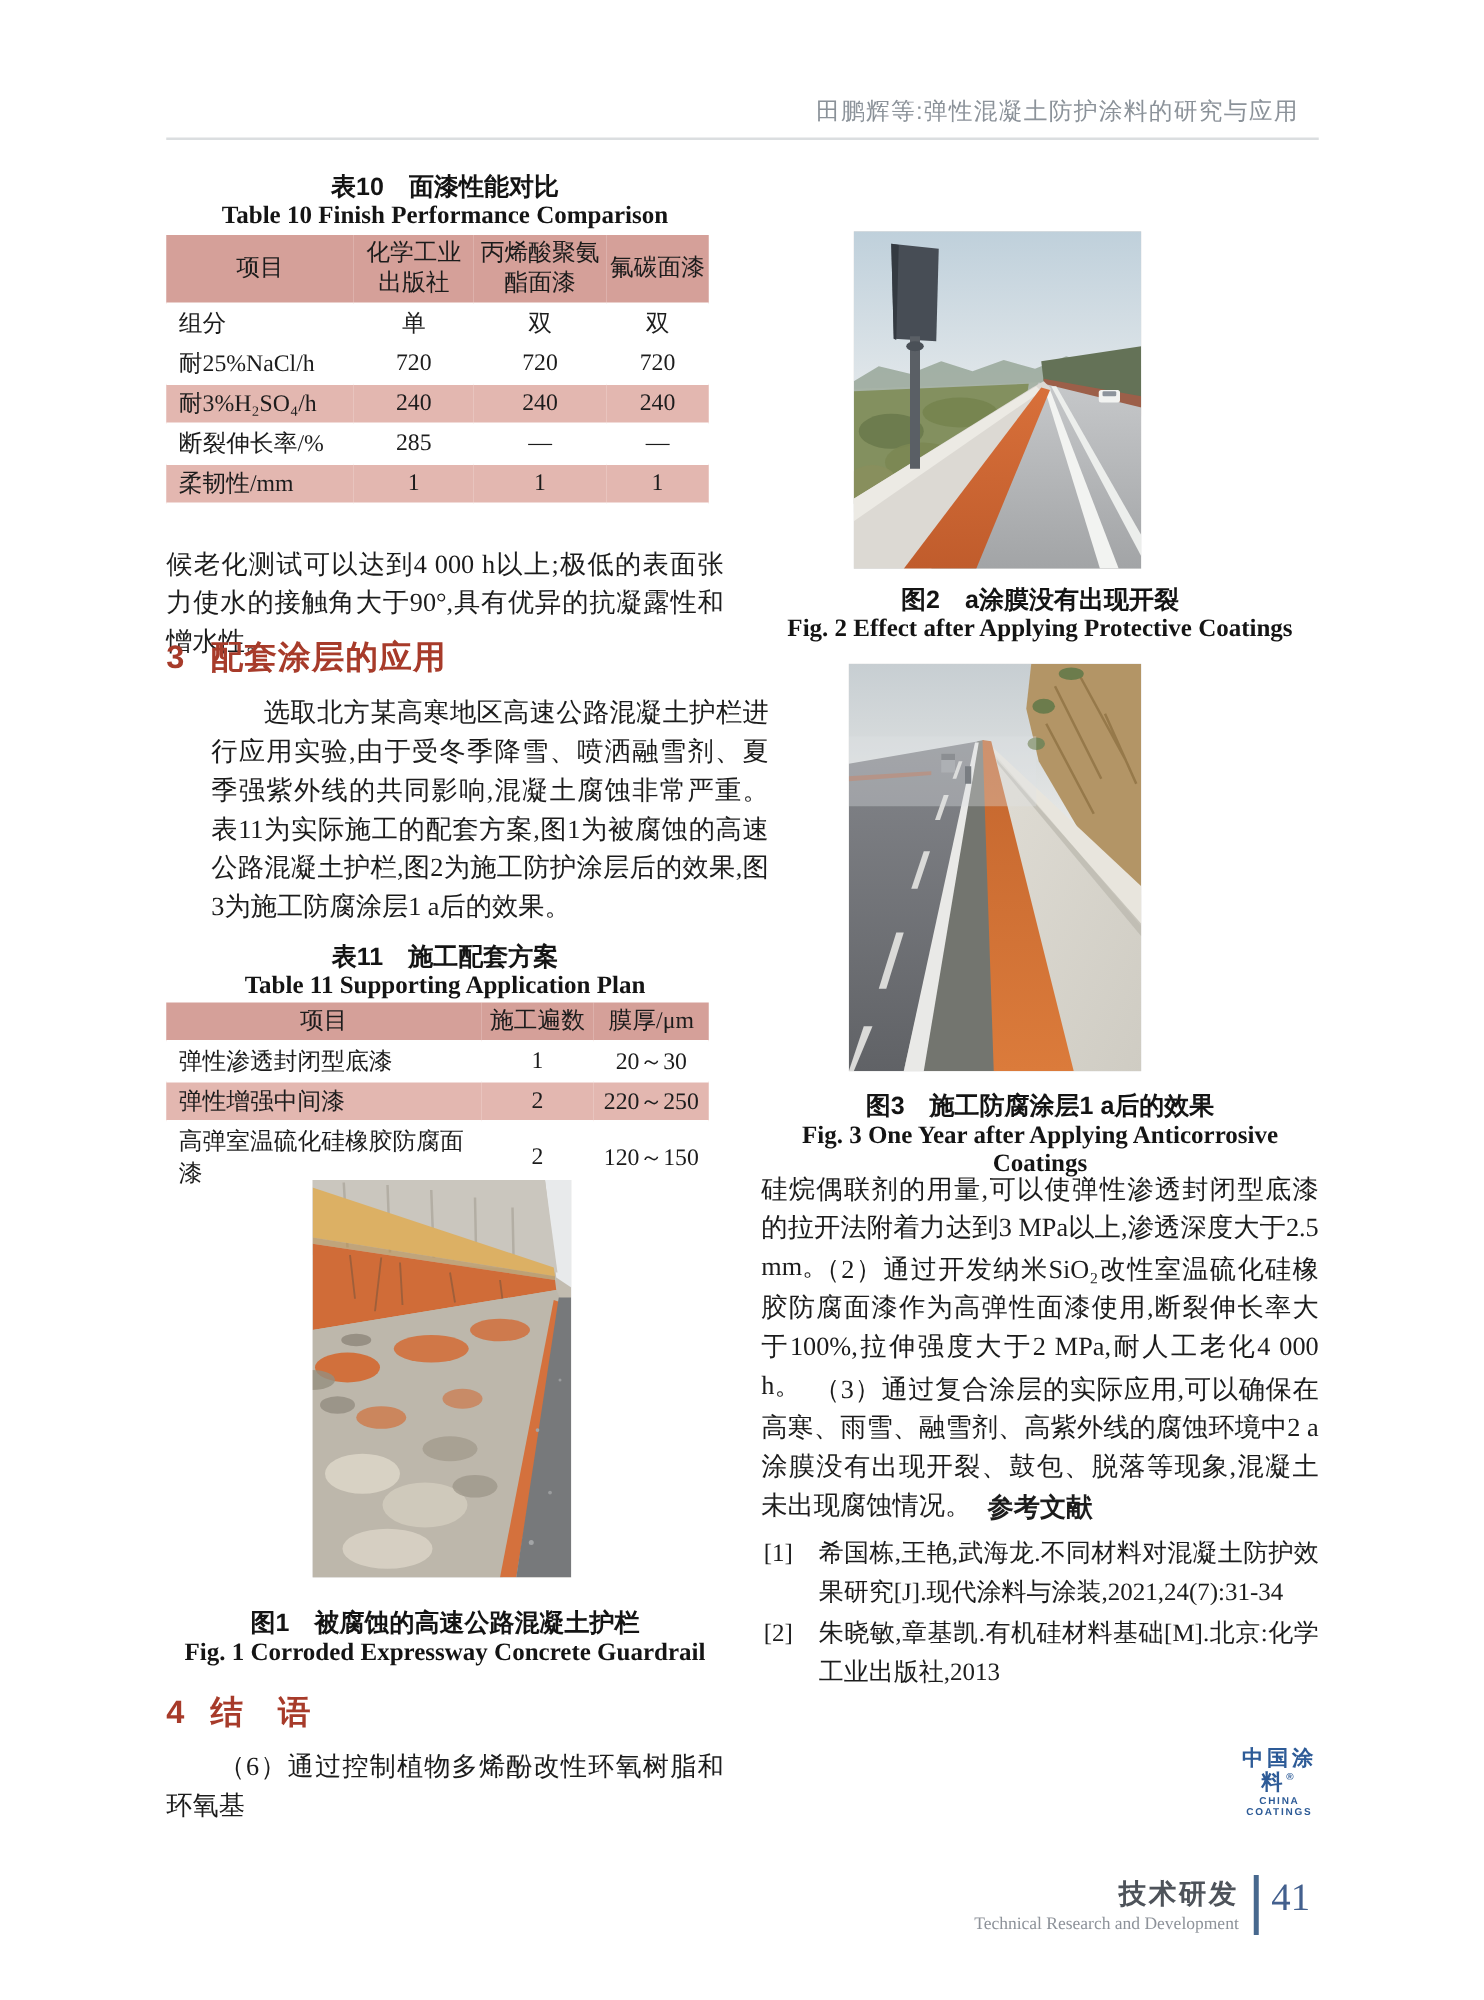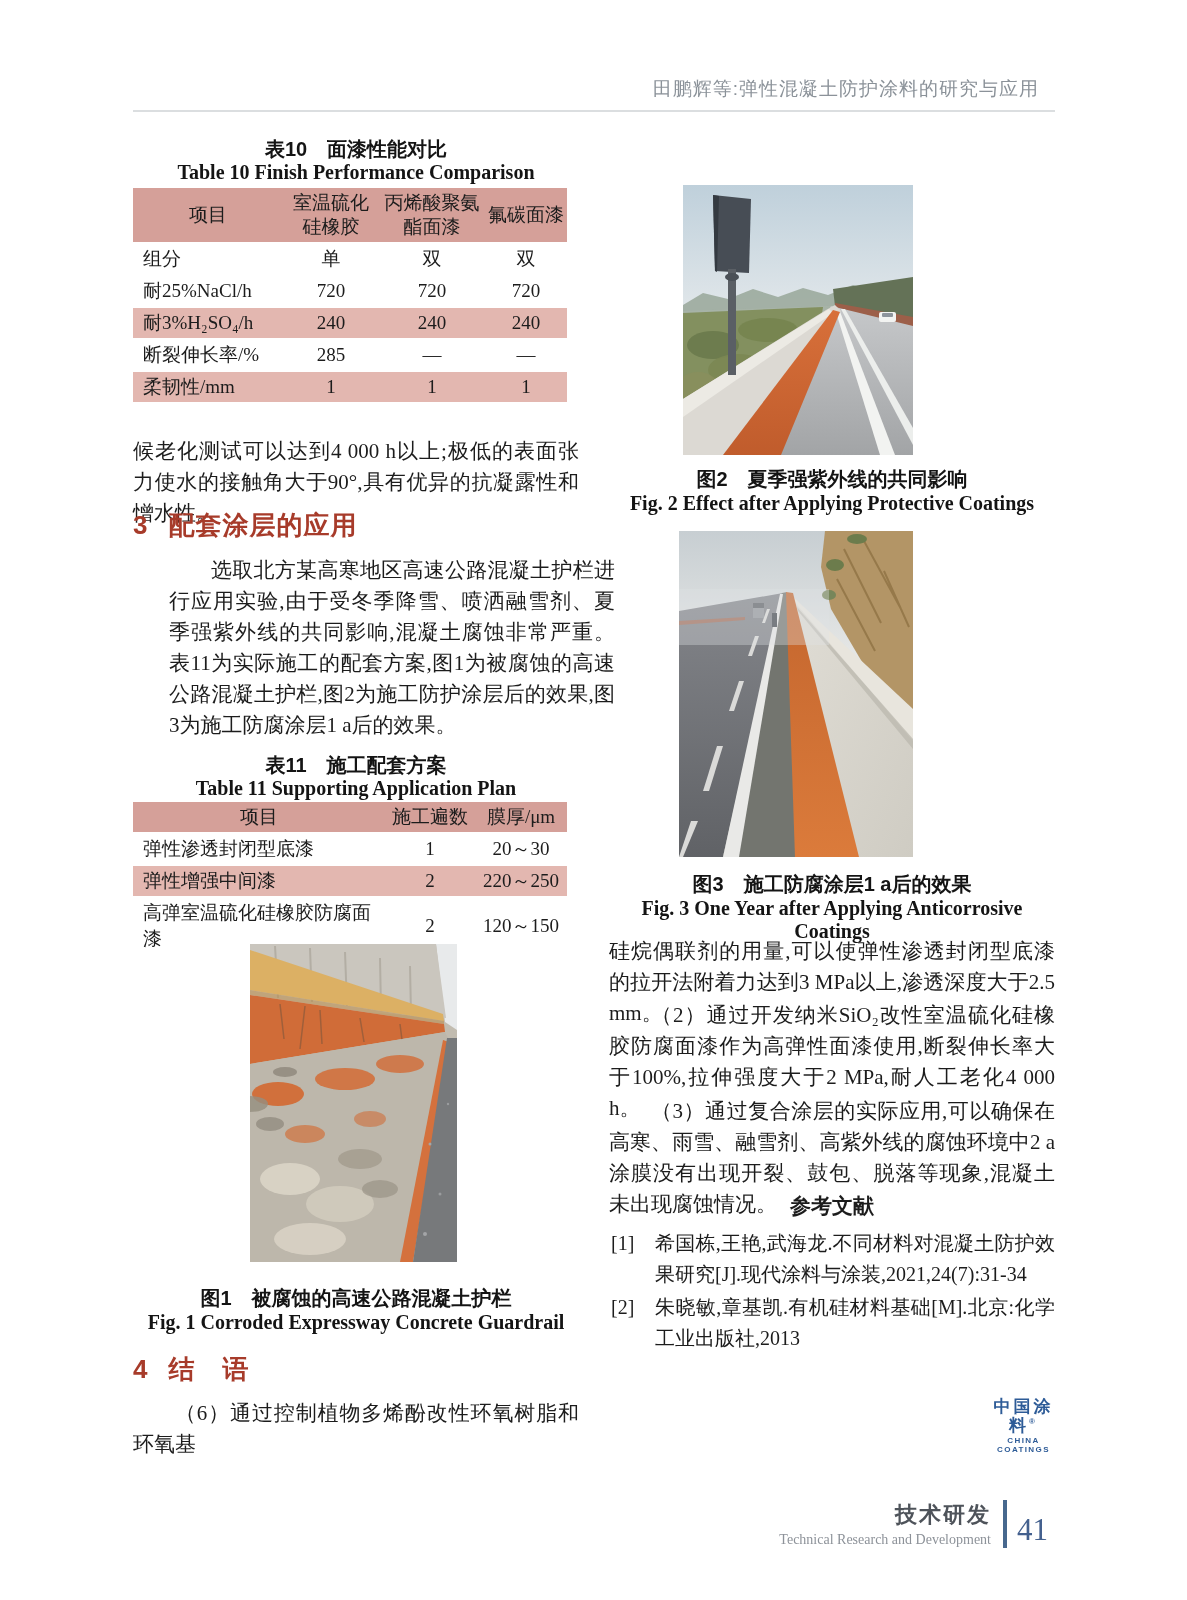--- a/index.html
+++ b/index.html
@@ -43,21 +43,21 @@
   .ref-item{position:absolute;width:446px;box-sizing:border-box;padding-left:46px;
         font-size:20px;line-height:31px;text-align:justify;}
   .ref-item .ref-num{position:absolute;left:2px;top:0;}
   
   .logo{position:absolute;top:1398px;left:383px;color:#2d5b97;text-align:center;
         font-family:"Liberation Sans","DejaVu Sans",sans-serif;line-height:1.1;}
   .logo-cn{font-size:17px;font-weight:bold;letter-spacing:3px;}
   .logo-reg{font-size:8px;vertical-align:super;}
   .logo-en{font-size:8px;font-weight:bold;letter-spacing:1.4px;margin-top:2px;}
   
-  .footer{position:absolute;top:1500px;right:139px;display:flex;align-items:flex-end;margin-left:48px;}
+  .footer{position:absolute;top:1500px;right:139px;display:flex;align-items:flex-start;margin-left:48px;}
   .footer-text{text-align:right;}
   .footer-cn{font-size:22px;font-weight:bold;color:#4e535a;letter-spacing:2px;
         font-family:"Liberation Sans","DejaVu Sans",sans-serif;}
   .footer-en{font-size:14px;color:#8d9299;margin-top:2px;}
   .footer-bar{width:4px;height:48px;background:#47688e;margin:0 10px 0 12px;}
   .footer-page{font-size:31px;color:#43608e;}
 </style>
 </head>
 <body>
 
@@ -74,21 +74,21 @@
     <table class="datatable t10">
       <colgroup>
           <col style="width:150px">
           <col style="width:96px">
           <col style="width:106px">
           <col style="width:82px">
         </colgroup>
       <thead>
         <tr>
           <th>项目</th>
-          <th>室温硫化硅橡胶</th>
+          <th>化学工业出版社</th>
           <th>丙烯酸聚氨酯面漆</th>
           <th>氟碳面漆</th>
         </tr>
       </thead>
       <tbody>
         <tr>
           <td class="lbl">组分</td>
           <td>单</td>
           <td>双</td>
           <td>双</td>
@@ -242,21 +242,21 @@
         <polygon points="0,214 143,125 152,120 158,126 60,270 0,270" fill="#dcd9d3"></polygon>
         <polygon points="0,214 146,124 150,128 0,232" fill="#eceae4"></polygon>
         <polygon points="150,125 157,127 98,270 40,270" fill="url(#f2or)"></polygon>
         <polygon points="30,10 68,14 66,88 32,86" fill="#474d55"></polygon>
         <polygon points="30,10 36,11 34,87 32,86" fill="#343a41"></polygon>
         <rect x="45" y="84" width="8" height="106" fill="#5a5f65"></rect>
         <ellipse cx="49" cy="92" rx="7" ry="4" fill="#4a5057"></ellipse>
       </svg>
     </div>
 
-    <div class="title-cn" style="top:466px;">图2　夏季强紫外线的共同影响</div>
+    <div class="title-cn" style="top:466px;">图2　a涂膜没有出现开裂</div>
     <div class="title-en" style="top:492px;">Fig. 2   Effect after Applying Protective Coatings</div>
 
     <div class="figure" style="top:531px;left:70px;width:234px;height:326px;">
       <svg viewBox="0 0 234 326" width="234" height="326" preserveAspectRatio="none">
         <defs>
           <linearGradient id="f3sky" x1="0" y1="0" x2="0" y2="1">
               <stop offset="0" stop-color="#c7ced2"></stop>
               <stop offset="1" stop-color="#e8e9e7"></stop>
             </linearGradient>
           <linearGradient id="f3or" x1="0" y1="0" x2="0" y2="1">

